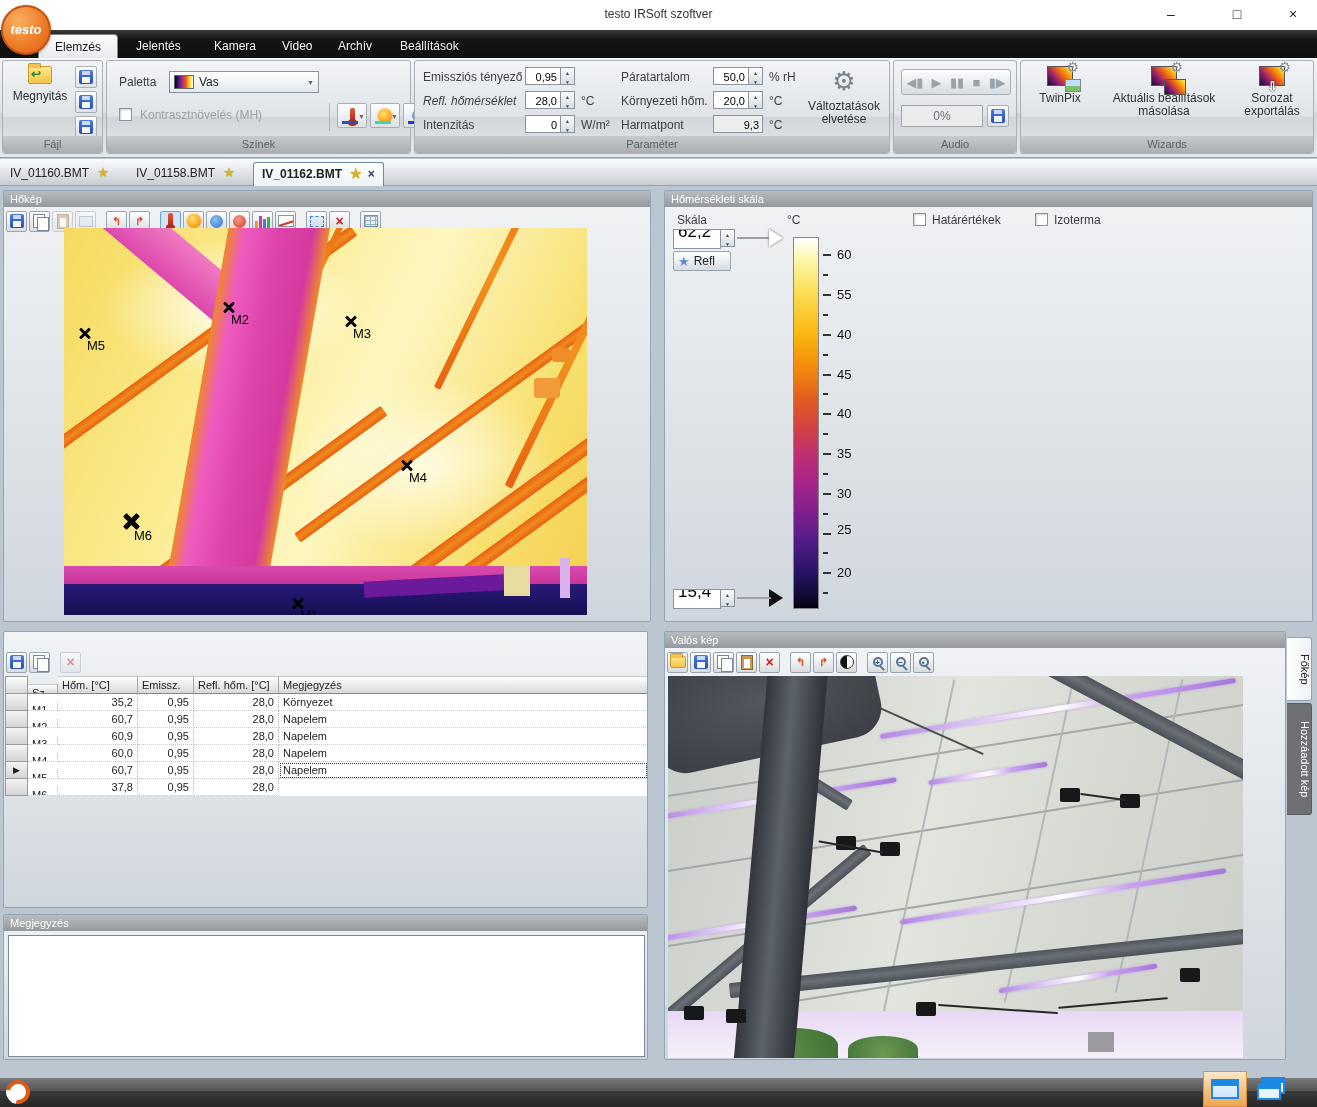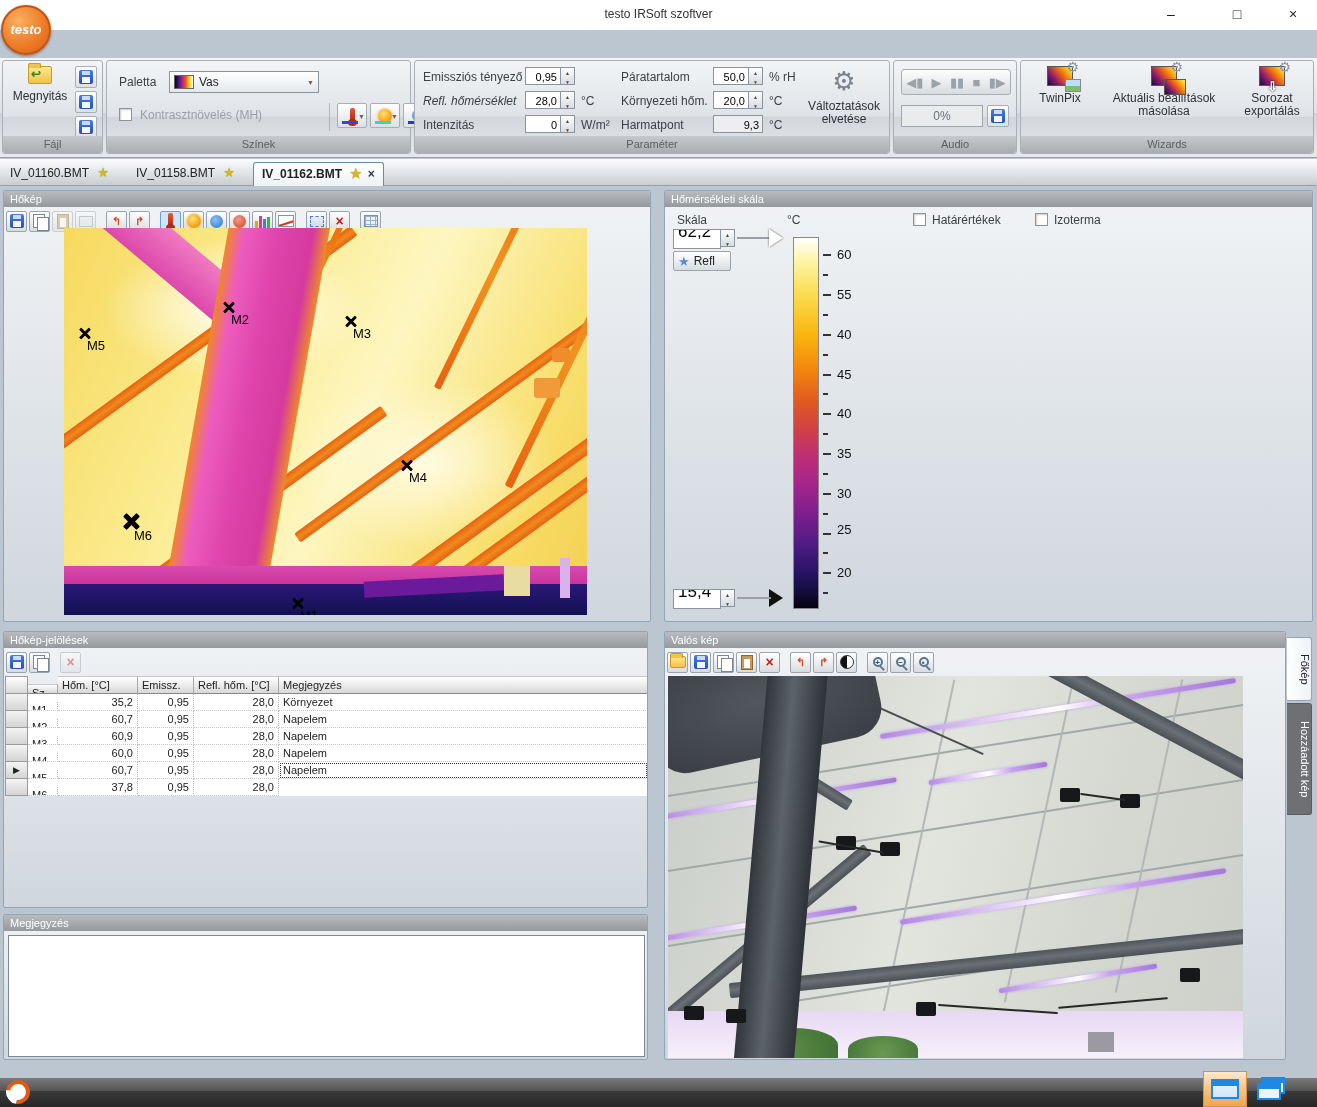--- a/index.html
+++ b/index.html
@@ -205,20 +205,28 @@
 <div class="win">
 
   <div class="titlebar">
     <div class="title">testo IRSoft szoftver</div>
     <div class="wbtn min">–</div>
     <div class="wbtn max">□</div>
     <div class="wbtn cls">×</div>
   </div>
   <div class="logo">testo</div>
 
+  <div class="tabband">
+    <div class="rtab active" style="left:38px;">Elemzés</div>
+    <div class="rtab" style="left:120px;">Jelentés</div>
+    <div class="rtab" style="left:198px;">Kamera</div>
+    <div class="rtab" style="left:266px;">Video</div>
+    <div class="rtab" style="left:322px;">Archív</div>
+    <div class="rtab" style="left:384px;">Beállítások</div>
+  </div>
 
   <div class="ribbon">
 
     <div class="group" style="left:2px; width:101px;">
       <div class="bigbtn" style="left:8px; top:5px; width:58px;">
         <div style="display:inline-block; position:relative;">
           <span class="i-folder" style="display:inline-block;"><span class="garr">↩</span></span>
         </div>
         <div class="cap">Megnyitás</div>
       </div>
@@ -541,21 +549,20 @@
     <div class="tick minor" style="top:361px;"></div>
     <div class="tick minor" style="top:401px;"></div>
 
     <span class="cb" style="left:248px; top:22px;"></span>
     <div class="lbl" style="left:267px; top:22px;">Határértékek</div>
     <span class="cb" style="left:370px; top:22px;"></span>
     <div class="lbl" style="left:389px; top:22px;">Izoterma</div>
   </div>
 
   <div class="panel" style="left:3px; top:631px; width:645px; height:277px;">
-    <div class="phead">Hőkép-jelölések</div>
     <div class="ptool">
       <span class="tbtn">
           <span class="i-floppy"></span>
         </span>
       <span class="tbtn">
           <span class="i-doc2"></span>
         </span>
       <span class="tsep"></span>
       <span class="tbtn off">
           <span class="i-x">×</span>

